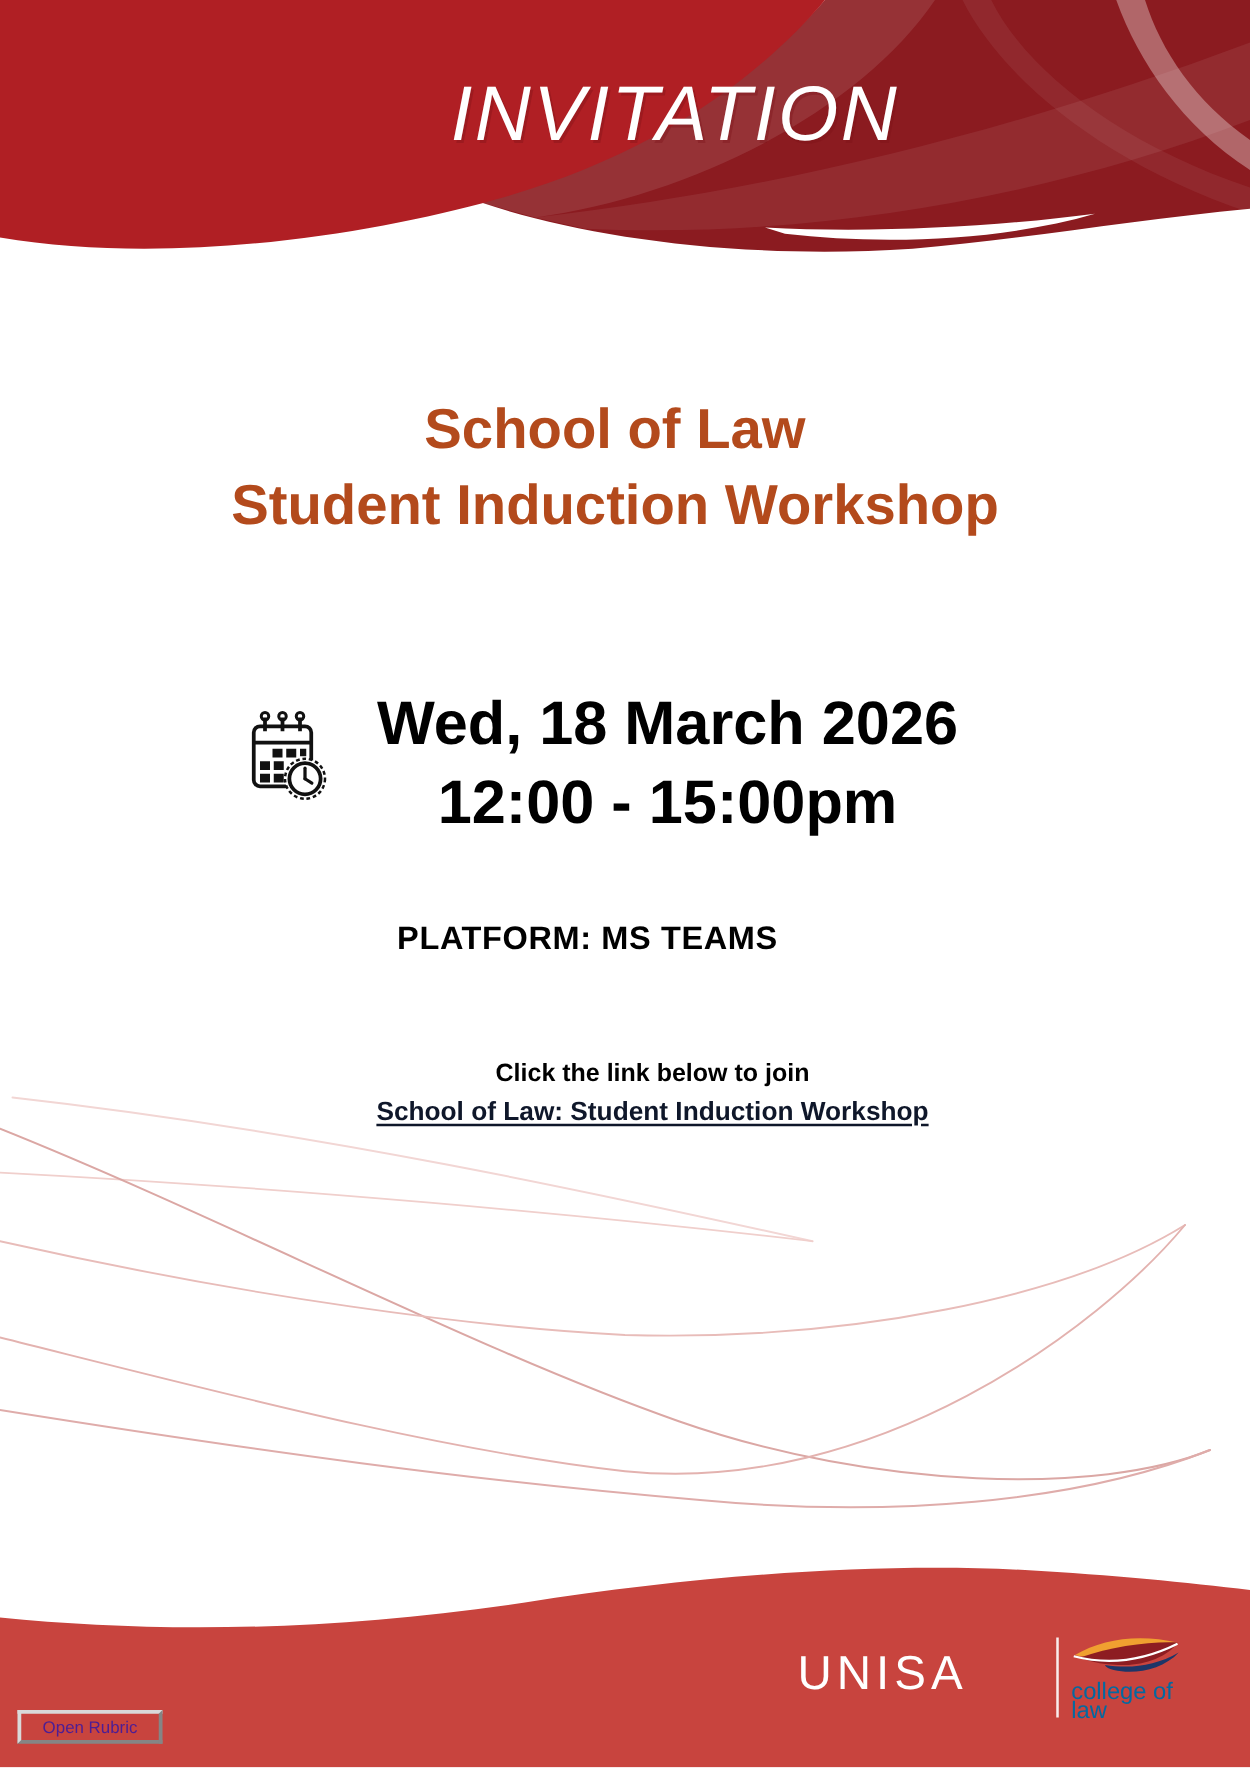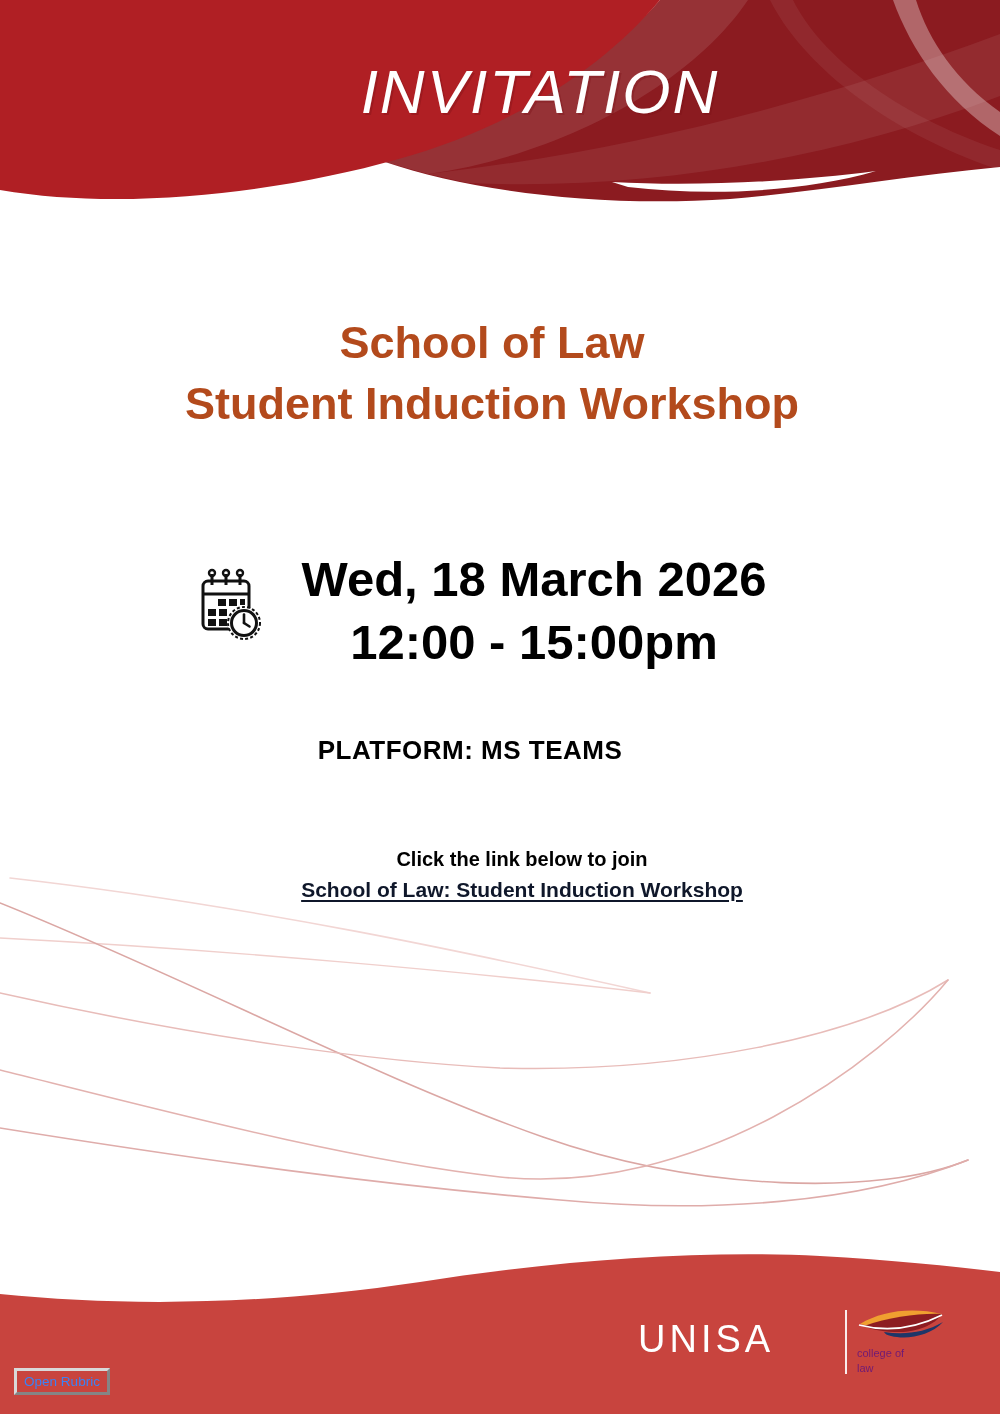--- a/index.html
+++ b/index.html
@@ -37,38 +37,38 @@
   }
   .join-link a{
     color:#0f172a;font-weight:bold;font-size:21px;text-decoration:underline;
     text-underline-offset:3px;cursor:pointer;
   }
   .tagline{
     position:absolute;left:60px;top:1344px;color:#ffffff;font-weight:bold;
     font-size:25px;letter-spacing:0.5px;
   }
   .open-rubric{
-    position:absolute;left:14px;top:1368px;width:96px;height:27px;
-    border:3px outset #d9d9d9;background:transparent;color:#3b82f6;
+    position:absolute;left:14px;top:1368px;width:116px;height:27px;
+    border:3px outset #d9d9d9;background:transparent;color:#4c1d95;
     font-size:13.5px;font-family:"Liberation Sans",sans-serif;
     display:flex;align-items:center;justify-content:center;cursor:pointer;
   }
   .unisa-wordmark{
     position:absolute;left:638px;top:1318px;color:#ffffff;
     font-family:"Liberation Sans",sans-serif;font-weight:300;
     font-size:38px;letter-spacing:4px;
   }
   .logo-divider{
     position:absolute;left:845px;top:1310px;width:2px;height:64px;
     background:rgba(255,255,255,0.9);
   }
   .flame-wrap{position:absolute;left:856px;top:1306px;width:88px;height:36px;}
   .college-label{
-    position:absolute;left:857px;top:1346px;color:#701a75;
-    font-size:11px;line-height:15px;
+    position:absolute;left:857px;top:1346px;color:#0369a1;
+    font-size:19px;line-height:15px;
   }
 </style>
 </head>
 <body>
 
 <div class="page">
 
   <svg class="bg" viewBox="0 0 1000 1414">
 
     <g>

